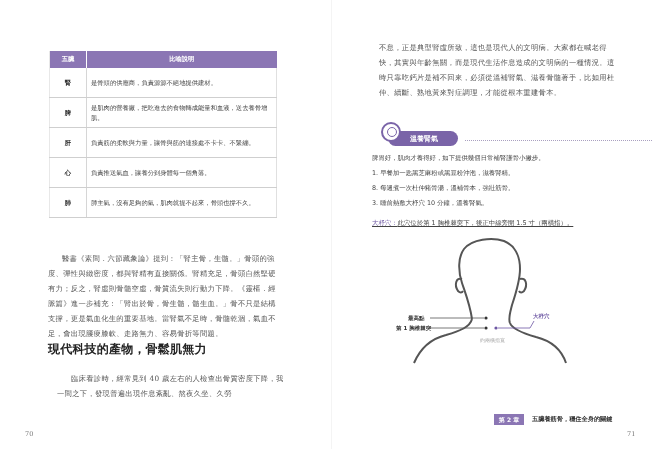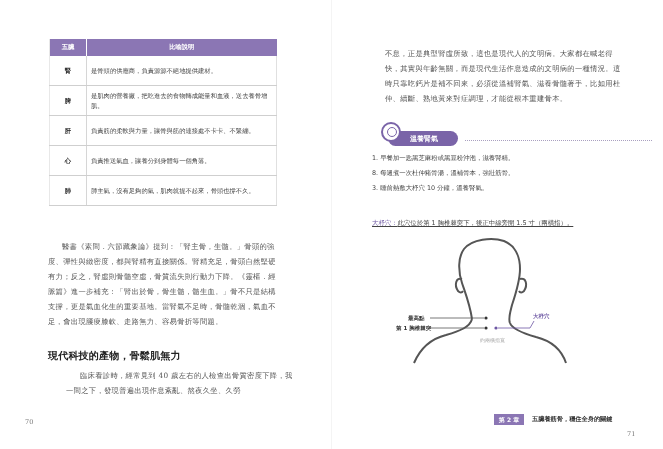--- a/index.html
+++ b/index.html
@@ -1,40 +1,40 @@
 <!DOCTYPE html>
 <html><head>
 <meta charset="utf-8">
 <style>
   html, body { margin: 0; padding: 0; background: #ffffff; }
   body { width: 663px; height: 449px; position: relative; overflow: hidden;
          font-family: "DejaVu Sans", "Liberation Sans", sans-serif; color: #333; }
-  .page { position: absolute; top: 0; height: 394px; }
+  .page { position: absolute; top: 12px; height: 394px; }
   .page-left { left: 0; width: 331px; }
 
   
   .organ-table { position: absolute; left: 49px; top: 39px; width: 228px;
                  border-collapse: collapse; font-size: 6.3px; }
   .organ-table th { background: #8b76b4; color: #fff; font-weight: bold;
                     height: 17px; padding: 0; text-align: center; border-right: 1px solid #fff; }
   .organ-table th:last-child { border-right: none; }
   .organ-table td { border-bottom: 1px solid #cfcfcf; border-right: 1px solid #d6d6d6;
                     height: 29px; padding: 0 4px; vertical-align: middle; color: #444; line-height: 10px; }
   .organ-table td:last-child { border-right: 1px solid #e0e0e0; }
   .organ-table td.organ { width: 28px; text-align: center; font-weight: bold; color: #222; }
   .organ-table { border-left: 1px solid #e8e8e8; }
 
   .body-text { position: absolute; font-family: "DejaVu Serif", "Liberation Serif", serif;
                font-size: 7.3px; line-height: 15px; color: #555; letter-spacing: 0.3px; }
   .left-para1 { left: 48px; top: 239px; width: 230px; }
   .left-para2 { left: 48px; top: 350px; width: 230px; }
   .indent { text-indent: 14px; }
 
-  .section-heading { position: absolute; left: 48px; top: 329px; font-size: 10px; font-weight: bold;
-                     color: #222; letter-spacing: 0.2px; margin-top: 20px; }
+  .section-heading { position: absolute; left: 48px; top: 329px; font-size: 12px; font-weight: bold;
+                     color: #222; letter-spacing: 0.2px; }
 
   .page-num { position: absolute; font-family: "DejaVu Serif", serif; font-size: 6.5px; color: #777; }
   .pn-left { left: 25px; top: 418px; }
   .pn-right { left: 627px; top: 430px; }
 
   
   .right-para1 { left: 375px; top: 36px; width: 240px; }
 
   .tip-badge { position: absolute; left: 388px; top: 131px; width: 70px; height: 15px;
                background: #7a64a8; border-radius: 8px; }
@@ -95,36 +95,37 @@
         <td class="organ">肺</td>
         <td>肺主氣，沒有足夠的氣，肌肉就提不起來，骨頭也撐不久。</td>
       </tr>
     </tbody>
   </table>
 
   <p class="body-text left-para1 indent" style="margin:0">醫書《素問．六節藏象論》提到：「腎主骨，生髓。」骨頭的強度、彈性與緻密度，都與腎精有直接關係。腎精充足，骨頭自然堅硬有力；反之，腎虛則骨髓空虛，骨質流失則行動力下降。《靈樞．經脈篇》進一步補充：「腎出於骨，骨生髓，髓生血。」骨不只是結構支撐，更是氣血化生的重要基地。當腎氣不足時，骨髓乾涸，氣血不足，會出現腰痠膝軟、走路無力、容易骨折等問題。</p>
 
   <div class="section-heading">現代科技的產物，骨鬆肌無力</div>
 
-  <p class="body-text left-para2 indent" style="margin:18px">臨床看診時，經常見到 40 歲左右的人檢查出骨質密度下降，我一問之下，發現普遍出現作息紊亂、熬夜久坐、久勞</p>
+  <p class="body-text left-para2 indent" style="margin:9px">臨床看診時，經常見到 40 歲左右的人檢查出骨質密度下降，我一問之下，發現普遍出現作息紊亂、熬夜久坐、久勞</p>
 
   <div class="page-num pn-left">70</div>
 </div>
 
 <div class="gutter"></div>
 
 <div class="page-right-wrap">
-  <p class="body-text right-para1" style="margin:10px">不息，正是典型腎虛所致，這也是現代人的文明病。大家都在喊老得快，其實與年齡無關，而是現代生活作息造成的文明病的一種情況。這時只靠吃鈣片是補不回來，必須從溫補腎氣、滋養骨髓著手，比如用杜仲、續斷、熟地黃來對症調理，才能從根本重建骨本。</p>
+  <p class="body-text right-para1" style="margin:4px">不息，正是典型腎虛所致，這也是現代人的文明病。大家都在喊老得快，其實與年齡無關，而是現代生活作息造成的文明病的一種情況。這時只靠吃鈣片是補不回來，必須從溫補腎氣、滋養骨髓著手，比如用杜仲、續斷、熟地黃來對症調理，才能從根本重建骨本。</p>
 
   <div class="tip-badge"></div>
   <div class="tip-icon"></div>
   <div class="tip-label">溫養腎氣</div>
   <div class="tip-dots"></div>
 
   <div class="tip-list">
+    <div>脾胃好，肌肉才養得好，如下提供幾個日常補腎護骨小撇步。</div>
     <div>1. 早餐加一匙黑芝麻粉或黑豆粉沖泡，滋養腎精。</div>
     <div>8. 每週煮一次杜仲豬骨湯，溫補骨本，強壯筋骨。</div>
     <div>3. 睡前熱敷大杼穴 10 分鐘，溫養腎氣。</div>
   </div>
 
   <div class="acu-note">
     <span class="acu-name">大杼穴：</span><span>此穴位於第 1 胸椎棘突下，後正中線旁開 1.5 寸（兩橫指）。</span>
   </div>
 
   <div class="diagram">

